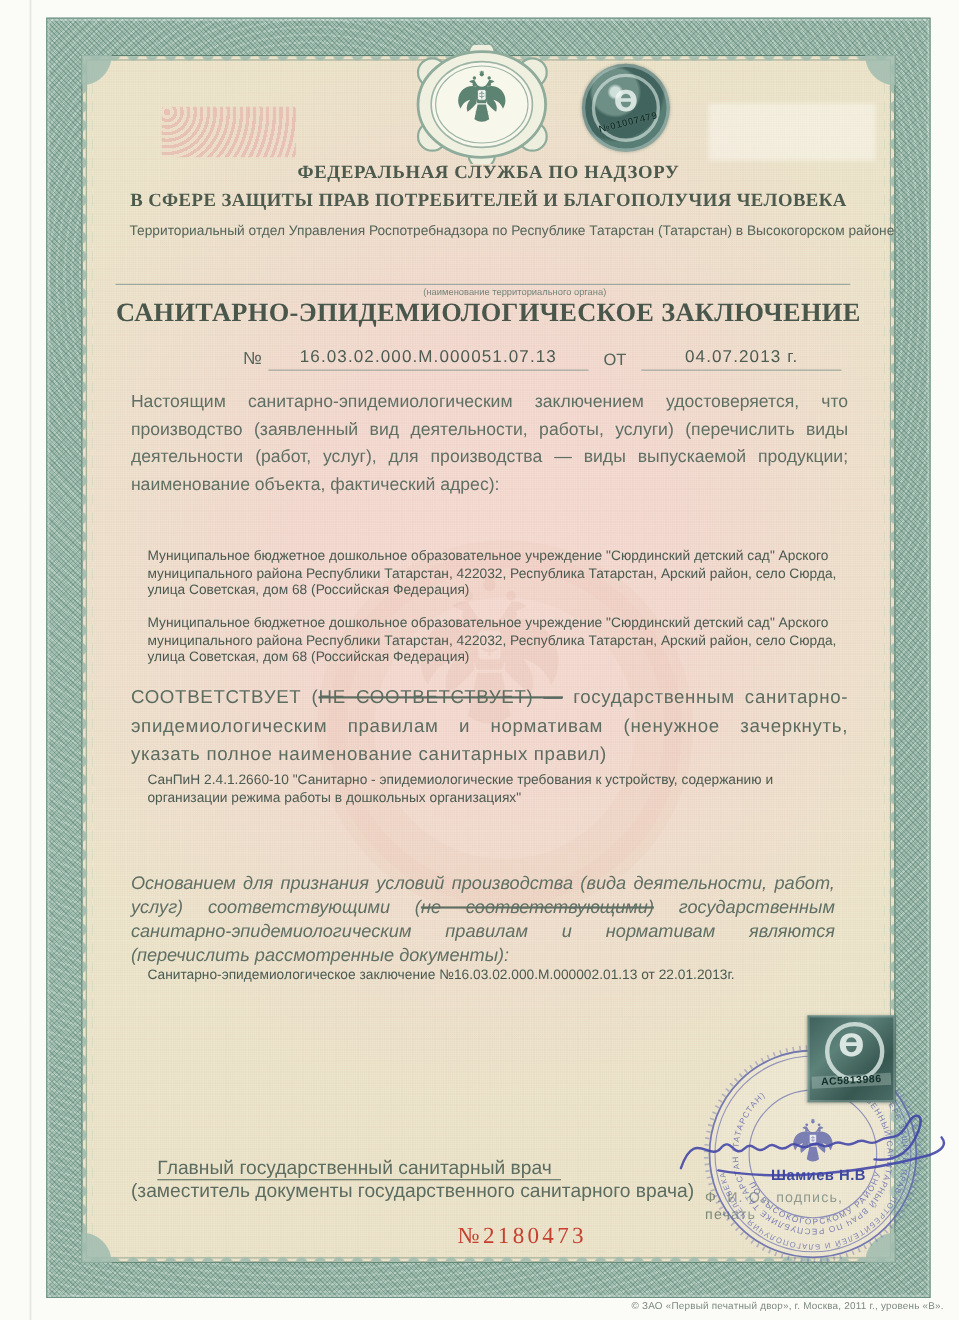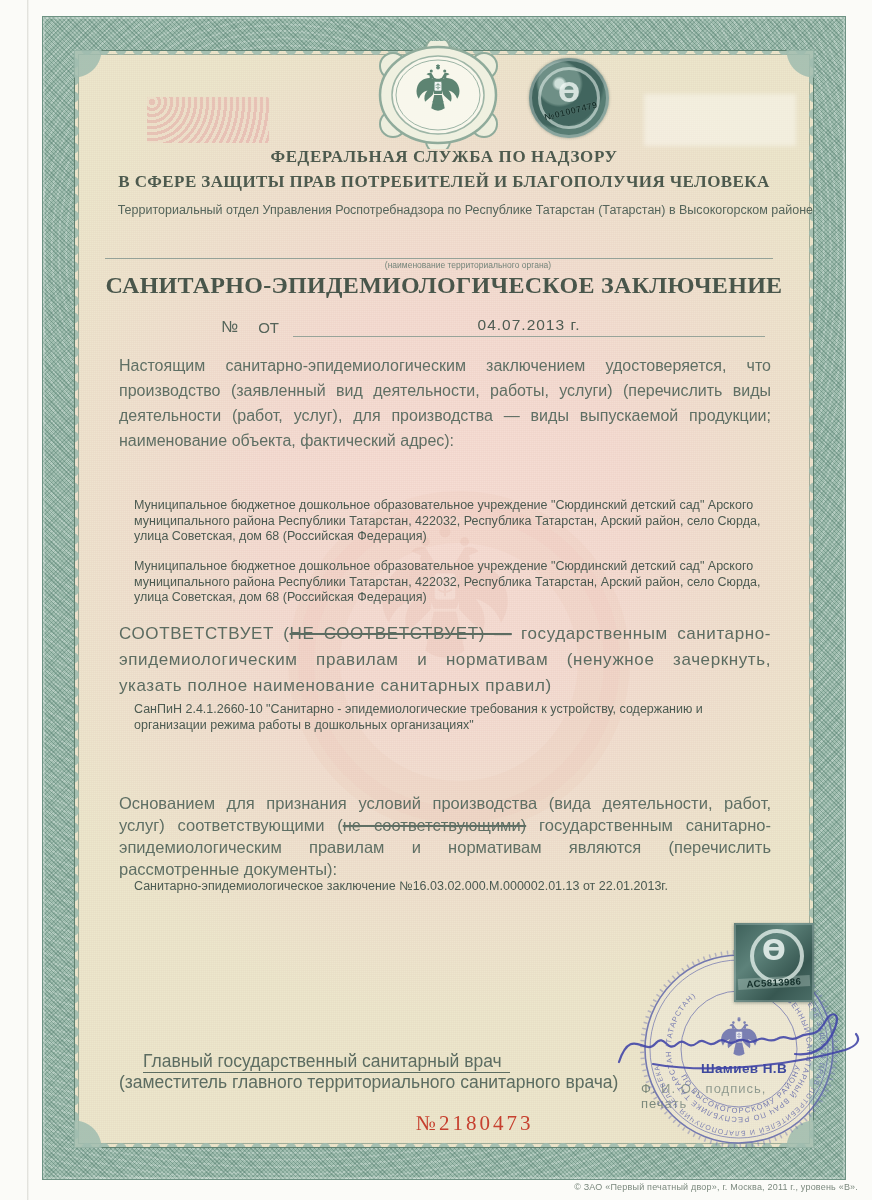--- a/index.html
+++ b/index.html
@@ -111,21 +111,21 @@
 5;}
   .p1{top:302px;left:44px;right:42px;font-size:16px;line-height:25px;color:#5f6f64;}
   .small{font-size:12.5px;line-height:15.5px;color:#4b5a51;text-align:left;}
   .subj{top:381px;left:59px;right:46px;}
   .org1{top:447px;left:59px;right:40px;}
   .applic{top:487px;left:44px;font-size:17px;color:#5f6f64;}
   .applic .cap{font-size:16.5px;color:#64746a;}
   .org2{top:508px;left:59px;right:40px;}
   .comp{top:570px;left:44px;right:42px;font-size:17px;line-height:26px;letter-spacing:.6px;color:#5c6c61;}
   .sanpin{top:651px;left:59px;right:52px;}
-  .basis{top:741px;left:44px;right:42px;font-size:16.5px;line-height:22px;color:#5f6f64;}
+  .basis{top:741px;left:44px;right:54px;font-size:16.5px;line-height:22px;color:#5f6f64;font-style:italic;}
   .docs{top:828px;left:59px;right:60px;}
   .struck{text-decoration:line-through;text-decoration-thickness:1.6px;}
   .valid{top:977px;left:44px;font-size:17.5px;color:#5c6c61;}
   .chief{top:1000px;left:44px;font-size:17.5px;color:#5c6c61;border-bottom:1.2px solid #5c6c61;padding-right:8px;margin-left:24px;}
   .deputy{top:1021px;left:44px;font-size:17.5px;color:#5c6c61;}
   .fiocap{top:1030px;left:566px;font-size:13px;letter-spacing:1px;color:#6a7a6e;opacity:.85;z-index:4;}
   .signer{top:1010px;left:626px;font-size:13.5px;font-weight:bold;color:#3f4a9e;z-index:7;letter-spacing:.4px;}
   .rednum{top:1060px;left:341px;font-family:"Liberation Serif",serif;font-weight:normal;font-size:21px;letter-spacing:3px;color:#c6402f;}
   .copyright{position:absolute;right:14px;top:1182px;font-size:9px;letter-spacing:.2px;color:#7b897e;}
 
@@ -204,36 +204,37 @@
     <div class="t serifb h2 center">В СФЕРЕ ЗАЩИТЫ ПРАВ ПОТРЕБИТЕЛЕЙ И БЛАГОПОЛУЧИЯ  ЧЕЛОВЕКА</div>
     <div class="t serifb h1 center">ФЕДЕРАЛЬНАЯ СЛУЖБА ПО НАДЗОРУ</div>
     <div class="t terr center">Территориальный отдел Управления Роспотребнадзора по Республике Татарстан (Татарстан) в Высокогорском районе</div>
     <div class="rule"></div>
     <div class="t rulecap center">(наименование территориального органа)</div>
 
     <div class="t serifb title center">САНИТАРНО-ЭПИДЕМИОЛОГИЧЕСКОЕ ЗАКЛЮЧЕНИЕ</div>
 
     <div class="t numrow">
       <span class="lbl">№</span>
+      <span class="seg seg1">16.03.02.000.М.000051.07.13</span>
       <span class="ot">ОТ</span>
       <span class="seg seg2">04.07.2013 г.</span>
     </div>
 
     <div class="t para p1">Настоящим санитарно-эпидемиологическим заключением удостоверяется, что производство (заявленный вид деятельности, работы, услуги) (перечислить виды деятельности (работ, услуг), для производства — виды выпускаемой продукции; наименование объекта, фактический адрес):</div>
     <div class="t small org1">Муниципальное бюджетное дошкольное образовательное учреждение "Сюрдинский детский сад" Арского муниципального района Республики Татарстан, 422032, Республика Татарстан, Арский район, село Сюрда, улица Советская, дом 68 (Российская Федерация)</div>
     <div class="t small org2">Муниципальное бюджетное дошкольное образовательное учреждение "Сюрдинский детский сад" Арского муниципального района Республики Татарстан, 422032, Республика Татарстан, Арский район, село Сюрда, улица Советская, дом 68 (Российская Федерация)</div>
 
     <div class="t para comp"><span>СООТВЕТСТВУЕТ (</span><span class="struck">НЕ  СООТВЕТСТВУЕТ) —</span><span> государственным санитарно-эпидемиологическим правилам и нормативам </span><span>(ненужное зачеркнуть, указать полное наименование санитарных правил)</span></div>
     <div class="t small sanpin">СанПиН 2.4.1.2660-10 "Санитарно - эпидемиологические требования к устройству, содержанию и организации режима работы в дошкольных организациях"</div>
 
     <div class="t para basis"><span>Основанием для признания условий производства (вида деятельности, работ, услуг) соответствующими (</span><span class="struck">не соответствующими)</span><span> государственным санитарно-эпидемиологическим правилам и нормативам являются </span><span>(перечислить рассмотренные документы):</span></div>
     <div class="t small docs">Санитарно-эпидемиологическое заключение №16.03.02.000.М.000002.01.13 от 22.01.2013г.</div>
 
     <div class="t chief">Главный государственный санитарный врач</div>
-    <div class="t deputy">(заместитель главного территориального санитарного врача)</div>
+    <div class="t deputy">(заместитель документы государственного санитарного врача)</div>
     <div class="t fiocap">Ф. И. О., подпись, печать</div>
     <div class="t rednum">№2180473</div>
 
     <svg class="stamp" viewBox="0 0 200 200">
       <circle cx="100" cy="100" r="97" fill="none" stroke="currentColor" stroke-width="4" stroke-dasharray="1.5 4.5" opacity=".45"></circle>
       <circle cx="100" cy="100" r="94" fill="rgba(250,250,255,.18)" stroke="currentColor" stroke-width="1.6"></circle>
       <circle cx="100" cy="100" r="89" fill="none" stroke="currentColor" stroke-width="1" opacity=".75"></circle>
       <circle cx="100" cy="100" r="58" fill="none" stroke="currentColor" stroke-width="1" opacity=".8"></circle>
       <defs>
         <path id="ringO" d="M100,18 a82,82 0 1,1 -0.1,0"></path>

